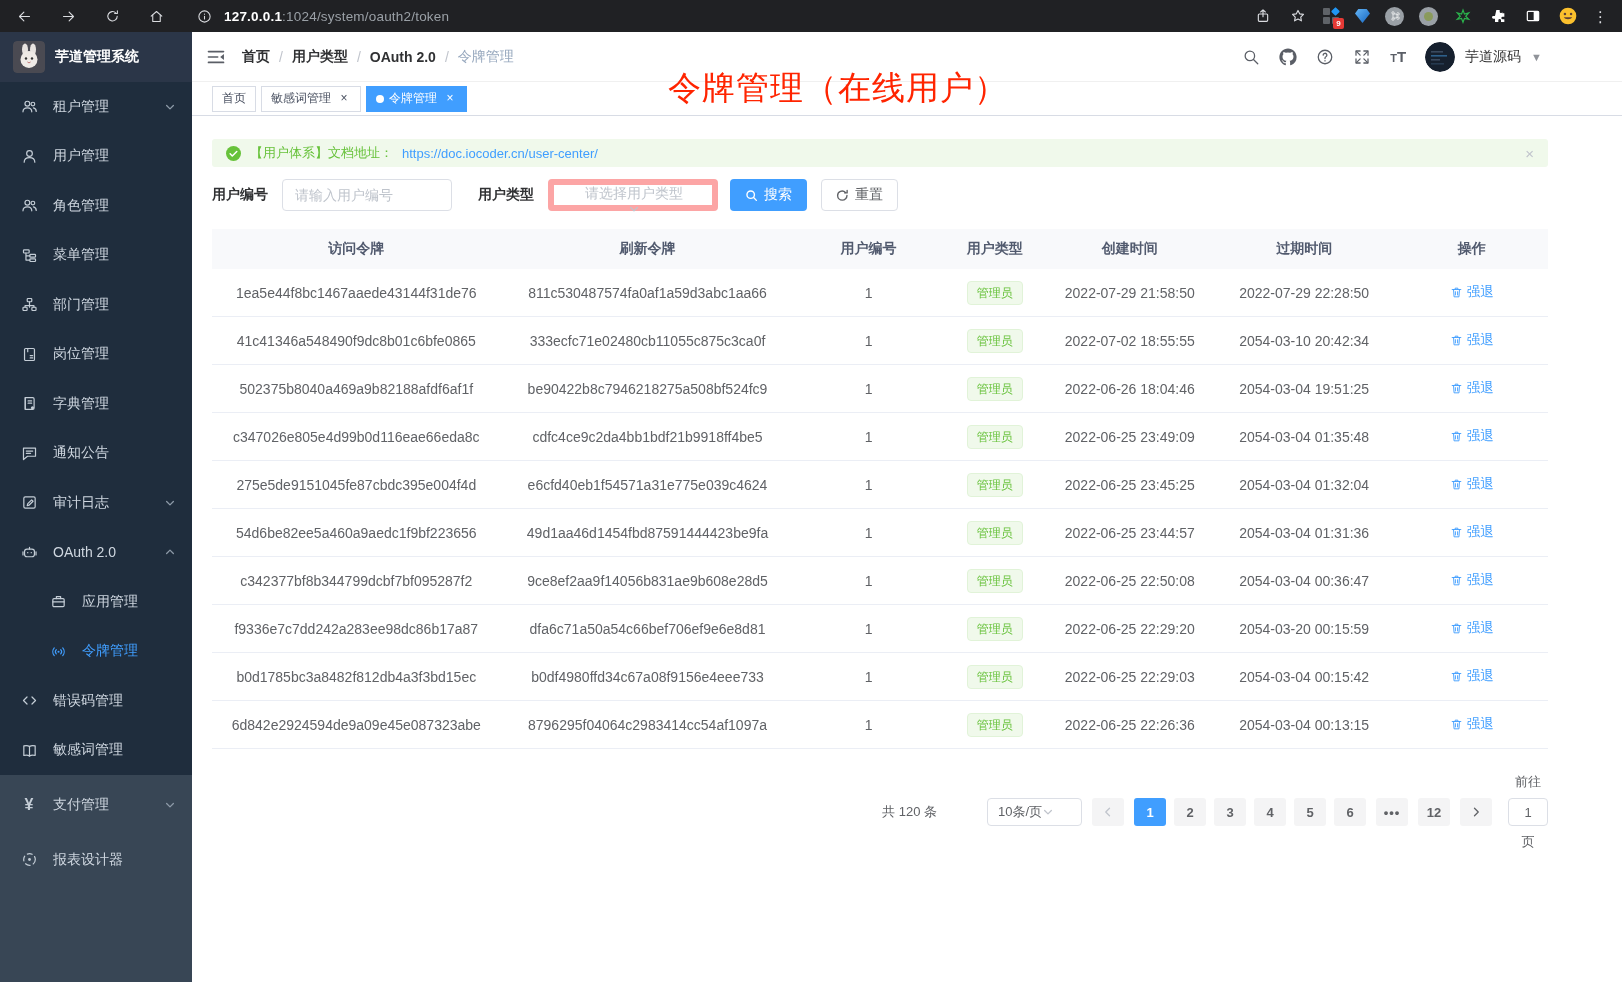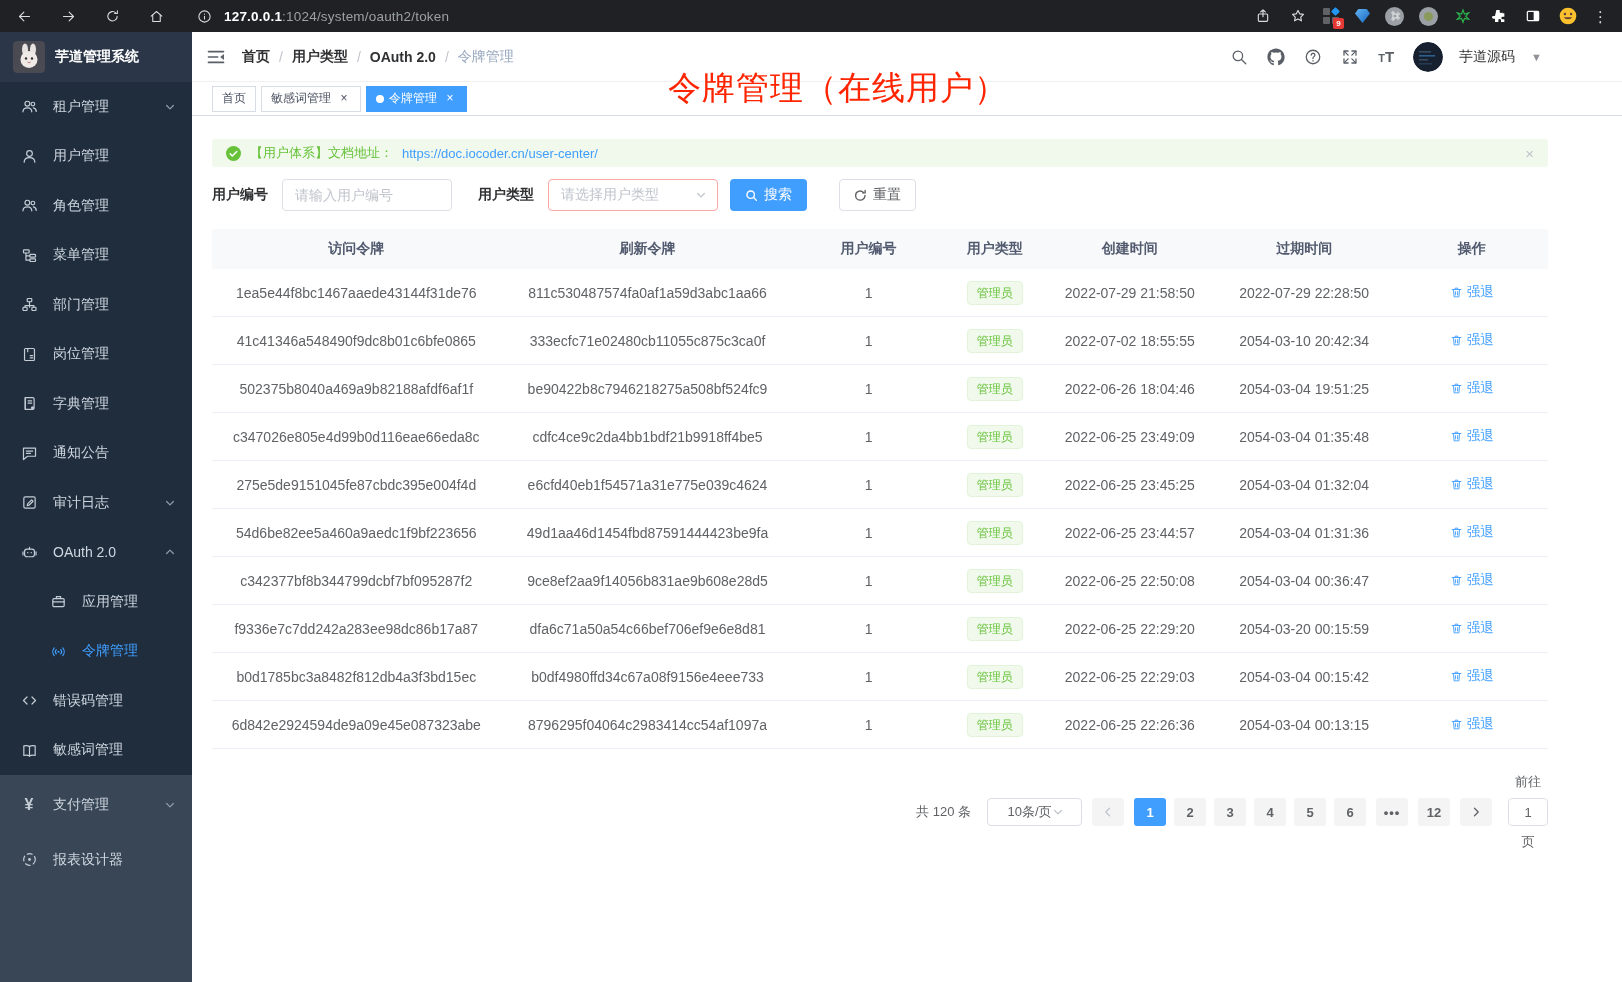--- a/index.html
+++ b/index.html
@@ -58,21 +58,21 @@
   .hamburger svg { width:20px; height:20px; }
   .breadcrumb { display:flex; align-items:center; gap:9px; font-size:14px; }
   .bc-item { color:#303133; font-weight:600; cursor:pointer; }
   .bc-item.last { color:#97a8be; font-weight:400; cursor:default; }
   .bc-sep { color:#c0c4cc; font-weight:400; }
   .nav-right { margin-left:auto; display:flex; align-items:center; gap:19px; color:#5a5e66; }
   .nicon { cursor:pointer; display:flex; }
   .nicon svg { width:18px; height:18px; }
   .tt-icon { font-size:15px; font-weight:700; cursor:pointer; }
   .tt-icon i { font-style:normal; font-size:11px; }
-  .avatar-wrap { display:flex; align-items:center; gap:16px; cursor:pointer; }
+  .avatar-wrap { display:flex; align-items:center; gap:10px; cursor:pointer; }
   .avatar { width:30px; height:30px; border-radius:50%; overflow:hidden; }
   .uname { font-size:14px; color:#333; }
   .caret { font-size:11px; color:#909399; }
 
   .tabbar { height:34px; display:flex; align-items:center; padding-left:20px; gap:5px; background:#fff; border-bottom:1px solid #d8dce5; flex-shrink:0; }
   .tab { height:26px; display:inline-flex; align-items:center; gap:5px; padding:0 9px; border:1px solid #d8dce5; background:#fff; color:#495060; font-size:12px; cursor:pointer; }
   .tab.active { background:#409eff; border-color:#409eff; color:#fff; }
   .tab .dot { width:8px; height:8px; border-radius:50%; background:#fff; }
   .tab .close { font-size:12px; width:14px; height:14px; line-height:13px; text-align:center; border-radius:50%; margin-left:1px; }
 
@@ -81,39 +81,39 @@
   .content { flex:1; padding:23px 74px 0 20px; background:#fff; min-width:0; }
 
   .alert { height:28px; display:flex; align-items:center; gap:9px; background:#f0f9eb; border-radius:3px; padding:0 14px; position:relative; font-size:13px; color:#67c23a; margin-bottom:12px; }
   .alert-link { color:#409eff; cursor:pointer; }
   .alert-close { position:absolute; right:14px; color:#c0c4cc; font-size:15px; cursor:pointer; line-height:1; }
 
   .filters { display:flex; align-items:center; margin-bottom:18px; }
   .f-label { font-size:14px; font-weight:700; color:#303133; margin-right:14px; white-space:nowrap; }
   .f-input { width:170px; height:32px; border:1px solid #dcdfe6; border-radius:4px; padding:0 12px; font-size:14px; color:#606266; margin-right:26px; outline:none; font-family:inherit; }
   .f-input::placeholder { color:#bfc4cc; }
-  .f-select { width:170px; height:32px; border:1px solid #fca5a5; border-radius:4px; display:flex; align-items:center; justify-content:space-between; color:#bfc4cc; padding:0 10px 0 12px; font-size:14px; margin-right:12px; cursor:pointer; }
+  .f-select { width:170px; height:32px; border:6px solid #fca5a5; border-radius:4px; display:flex; align-items:center; justify-content:space-between; color:#bfc4cc; padding:0 10px 0 12px; font-size:14px; margin-right:12px; cursor:pointer;flex-direction:column; }
   .f-select .chev { color:#c0c4cc; display:flex; }
   .chev svg { width:12px; height:12px; }
   .btn { height:32px; border-radius:4px; font-size:14px; display:inline-flex; align-items:center; gap:6px; cursor:pointer; border:none; font-family:inherit; }
   .btn-primary { padding:0 15px; background:#409eff; color:#fff; }
-  .btn-plain { padding:0 14px; background:#fff; border:1px solid #dcdfe6; color:#606266; margin-left:32px;justify-content:space-between; }
+  .btn-plain { padding:0 14px; background:#fff; border:1px solid #dcdfe6; color:#606266; margin-left:14px;justify-content:space-between; }
   .btn svg { width:13px; height:13px; }
 
   .t-head { display:flex; background:#f8f9fb; height:40px; align-items:center; font-weight:600; color:#515a6e; font-size:14px; }
   .t-row { display:flex; height:48px; align-items:center; color:#606266; font-size:14px; border-bottom:1px solid #ebeef5; background:#fff; }
   .tc { text-align:center; padding:0 6px; white-space:nowrap; overflow:hidden; }
   .c1{width:21.6%}.c2{width:22%}.c3{width:11.1%}.c4{width:7.8%}.c5{width:12.4%}.c6{width:13.7%}.c7{width:11.4%}
   .badge-success { display:inline-block; padding:0 9px; height:24px; line-height:22px; background:#f0f9eb; border:1px solid #e1f3d8; border-radius:4px; color:#67c23a; font-size:12px; }
   .action-link { color:#409eff; font-size:13.5px; display:inline-flex; align-items:center; gap:4px; cursor:pointer; }
   .action-link svg { width:13px; height:13px; }
 
   .pagination { display:flex; align-items:center; justify-content:flex-end; margin-top:24px; gap:10px; font-size:13px; color:#606266; }
   .pg-total { margin-right:6px; white-space:nowrap; }
-  .pg-size { width:95px; height:28px; border:1px solid #dcdfe6; border-radius:4px; display:flex; align-items:center; justify-content:center; padding:0 8px 0 10px; color:#606266; cursor:pointer; background:#fff; }
+  .pg-size { width:95px; height:28px; border:1px solid #dcdfe6; border-radius:4px; display:flex; align-items:center; justify-content:flex-start; padding:0 8px 0 10px; color:#606266; cursor:pointer; background:#fff;margin-left:34px; }
   .pg-btn, .pg-page { min-width:32px; height:28px; background:#f4f4f5; border-radius:3px; display:flex; align-items:center; justify-content:center; cursor:pointer; padding:0 4px; }
   .pg-btn svg { width:12px; height:12px; }
   .pg-btn.disabled { color:#c0c4cc; }
   .pg-page { font-weight:600; }
   .pg-page.active { background:#409eff; color:#fff; }
   .pg-ellipsis { letter-spacing:1px; font-weight:700; }
   .pg-goto { display:flex; align-items:center; gap:7px; margin-left:6px; white-space:nowrap;flex-direction:column; }
   .pg-input { width:40px; height:28px; border:1px solid #dcdfe6; border-radius:4px; text-align:center; font-size:13px; color:#606266; outline:none; font-family:inherit; }
 </style>
 </head>

